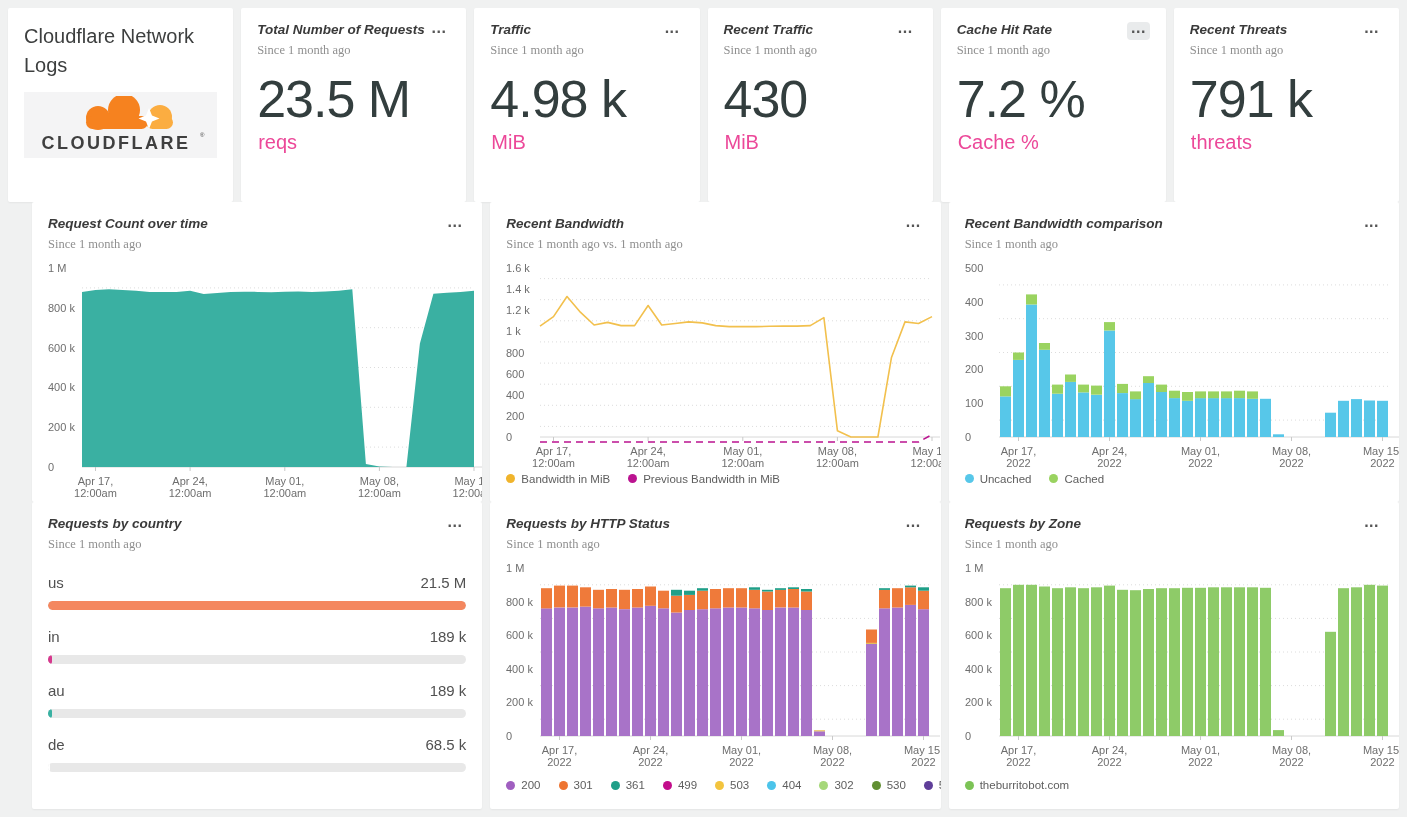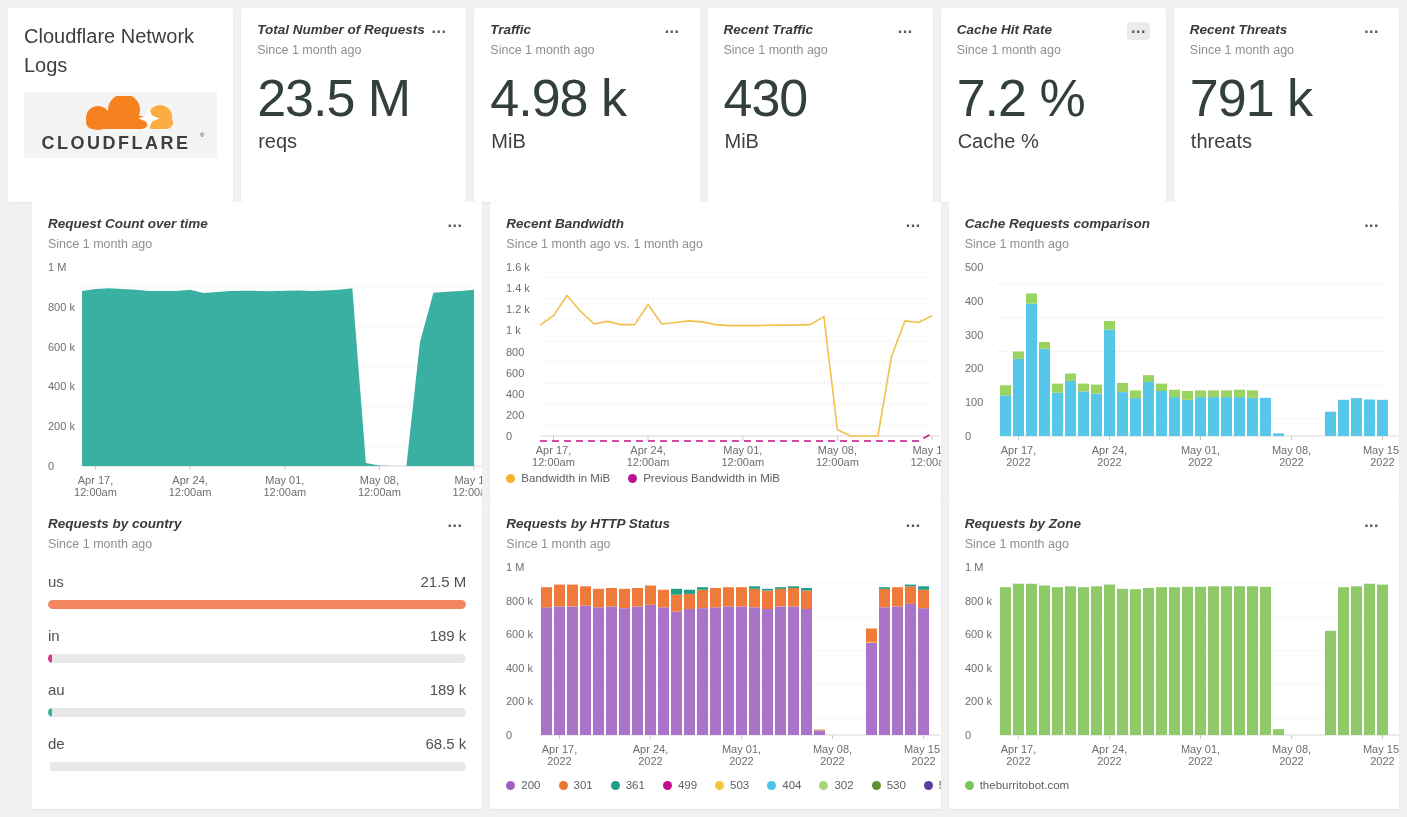--- a/index.html
+++ b/index.html
@@ -15,27 +15,27 @@
   .row.stats  { grid-template-columns:repeat(6,1fr); height:194px; }
   .row.charts { grid-template-columns:repeat(3,1fr); height:300px;padding-left:24px; }
   .row.charts.bottom { height:307px; }
   .card {
     background:#fff; border-radius:2px; overflow:hidden;
     display:flex; flex-direction:column; position:relative;
     box-shadow:0 1px 2px rgba(0,0,0,.05);
   }
   .card-head { padding:14px 16px 0; display:flex; justify-content:space-between; align-items:flex-start; flex:0 0 auto; }
   .ct { font-size:13.5px; font-weight:700; color:#3a3a3a; line-height:1.25;font-style:italic; }
-  .cs { font-size:12.5px; color:#8f8f8f; margin-top:4px; }
+  .cs { font-size:12.5px; color:#8f8f8f; margin-top:4px;font-family:Liberation Serif, serif; }
   .menu { color:#565656; font-size:16px; font-weight:700; line-height:6px; letter-spacing:.5px;
           padding:3px 4px 9px; border-radius:4px; cursor:pointer; user-select:none; }
   .menu.active { background:#e9ebec; }
   
   .stat-value { font-size:52px; font-weight:400; color:#333e3e; margin:14px 0 0 16px; line-height:1.05; letter-spacing:-1px; }
-  .stat-unit  { font-size:20px; color:#404040; margin:5px 0 0 17px; }
+  .stat-unit  { font-size:20px; color:#ec4899; margin:5px 0 0 17px; }
   
   .brand-title { font-size:20px; color:#3d3f3f; padding:14px 16px 0; line-height:1.45; }
   .logo-box { margin:12px 16px 0; background:#f4f4f5; height:66px; display:flex; align-items:center; justify-content:center; }
   
   .chart-body { flex:1 1 auto; margin:6px 8px 0 16px; position:relative; }
   .chart-body svg text { font-family:"Liberation Sans", sans-serif; }
   .legend { display:flex; gap:18px; align-items:flex-start; padding:0 16px 10px; flex:0 0 30px; }
   .legend .it { display:flex; align-items:center; gap:6px; font-size:11.5px; color:#5e5e5e; cursor:pointer; }
   .legend .dot { width:9px; height:9px; border-radius:50%; flex:0 0 9px; }
   
@@ -230,21 +230,21 @@
           <span class="it">
             <span class="dot" style="background: rgb(187, 19, 144);"></span>
             <span>Previous Bandwidth in MiB</span>
           </span>
         </div>
     </div>
 
     <div class="card">
       <div class="card-head">
         <div>
-          <div class="ct">Cache Requests comparison</div>
+          <div class="ct">Recent Bandwidth comparison</div>
           <div class="cs">Since 1 month ago</div>
         </div>
         <div class="menu">...</div>
       </div>
       <div class="chart-body">
           <svg width="434" height="215" style="overflow:visible;display:block">
             <line x1="34" x2="424" y1="26.9" y2="26.9" stroke="#dcdcdc" stroke-width="1" stroke-dasharray="1,3"></line>
             <line x1="34" x2="424" y1="60.7" y2="60.7" stroke="#dcdcdc" stroke-width="1" stroke-dasharray="1,3"></line>
             <line x1="34" x2="424" y1="94.5" y2="94.5" stroke="#dcdcdc" stroke-width="1" stroke-dasharray="1,3"></line>
             <line x1="34" x2="424" y1="128.3" y2="128.3" stroke="#dcdcdc" stroke-width="1" stroke-dasharray="1,3"></line>
@@ -312,20 +312,30 @@
             <rect x="282.0" y="140.8" width="11.0" height="38.2" fill="#57c7e9"></rect>
             <rect x="282.0" y="133.4" width="11.0" height="7.4" fill="#9ad360"></rect>
             <rect x="295.0" y="140.8" width="11.0" height="38.2" fill="#57c7e9"></rect>
             <rect x="308.0" y="176.3" width="11.0" height="2.7" fill="#57c7e9"></rect>
             <rect x="360.0" y="154.7" width="11.0" height="24.3" fill="#57c7e9"></rect>
             <rect x="373.0" y="142.8" width="11.0" height="36.2" fill="#57c7e9"></rect>
             <rect x="386.0" y="141.1" width="11.0" height="37.9" fill="#57c7e9"></rect>
             <rect x="399.0" y="142.5" width="11.0" height="36.5" fill="#57c7e9"></rect>
             <rect x="412.0" y="142.8" width="11.0" height="36.2" fill="#57c7e9"></rect>
           </svg>
+        </div>
+      <div class="legend">
+          <span class="it">
+            <span class="dot" style="background: rgb(87, 199, 233);"></span>
+            <span>Uncached</span>
+          </span>
+          <span class="it">
+            <span class="dot" style="background: rgb(154, 211, 96);"></span>
+            <span>Cached</span>
+          </span>
         </div>
     </div>
   </div>
 
   <div class="row charts bottom">
 
     <div class="card">
       <div class="card-head">
         <div>
           <div class="ct">Requests by country</div>

